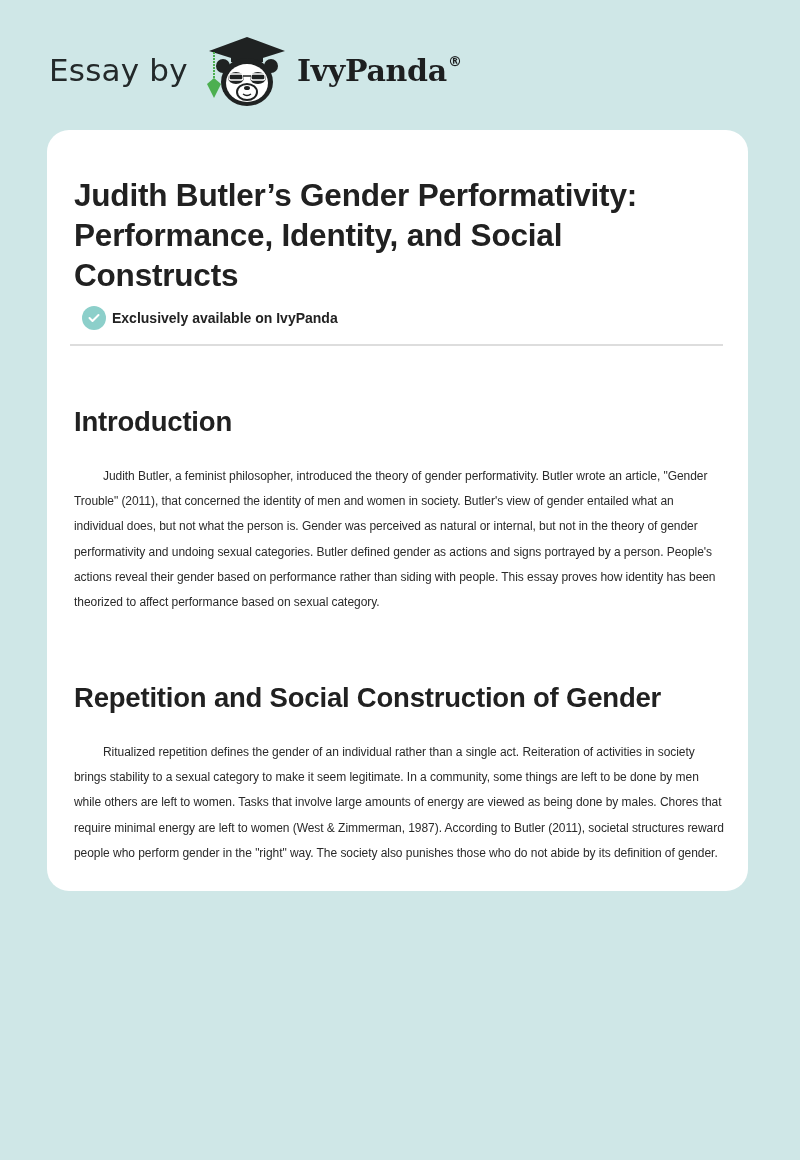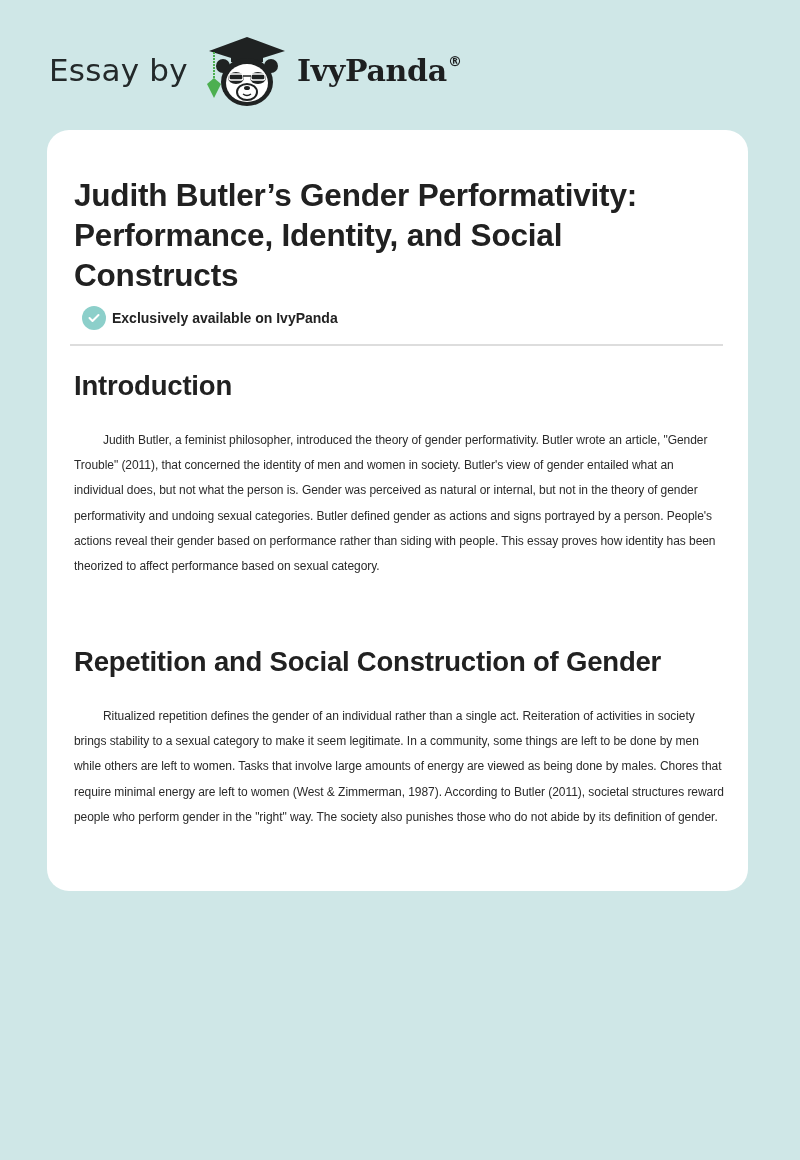--- a/index.html
+++ b/index.html
@@ -95,20 +95,21 @@
     .divider {
       position: absolute;
       left: -4px; top: 214px;
       width: 653px; height: 2px;
       background: #dddddd;
     }
     .section {
       position: absolute;
       left: 0;
       width: 650px;
+      margin-top: 36px;
     }
     .section h2 {
       font-family: "Liberation Sans", sans-serif;
       font-weight: bold;
       font-size: 27.5px;
       line-height: 40px;
       color: #212121;
       letter-spacing: -0.2px;
     }
     .section p {

